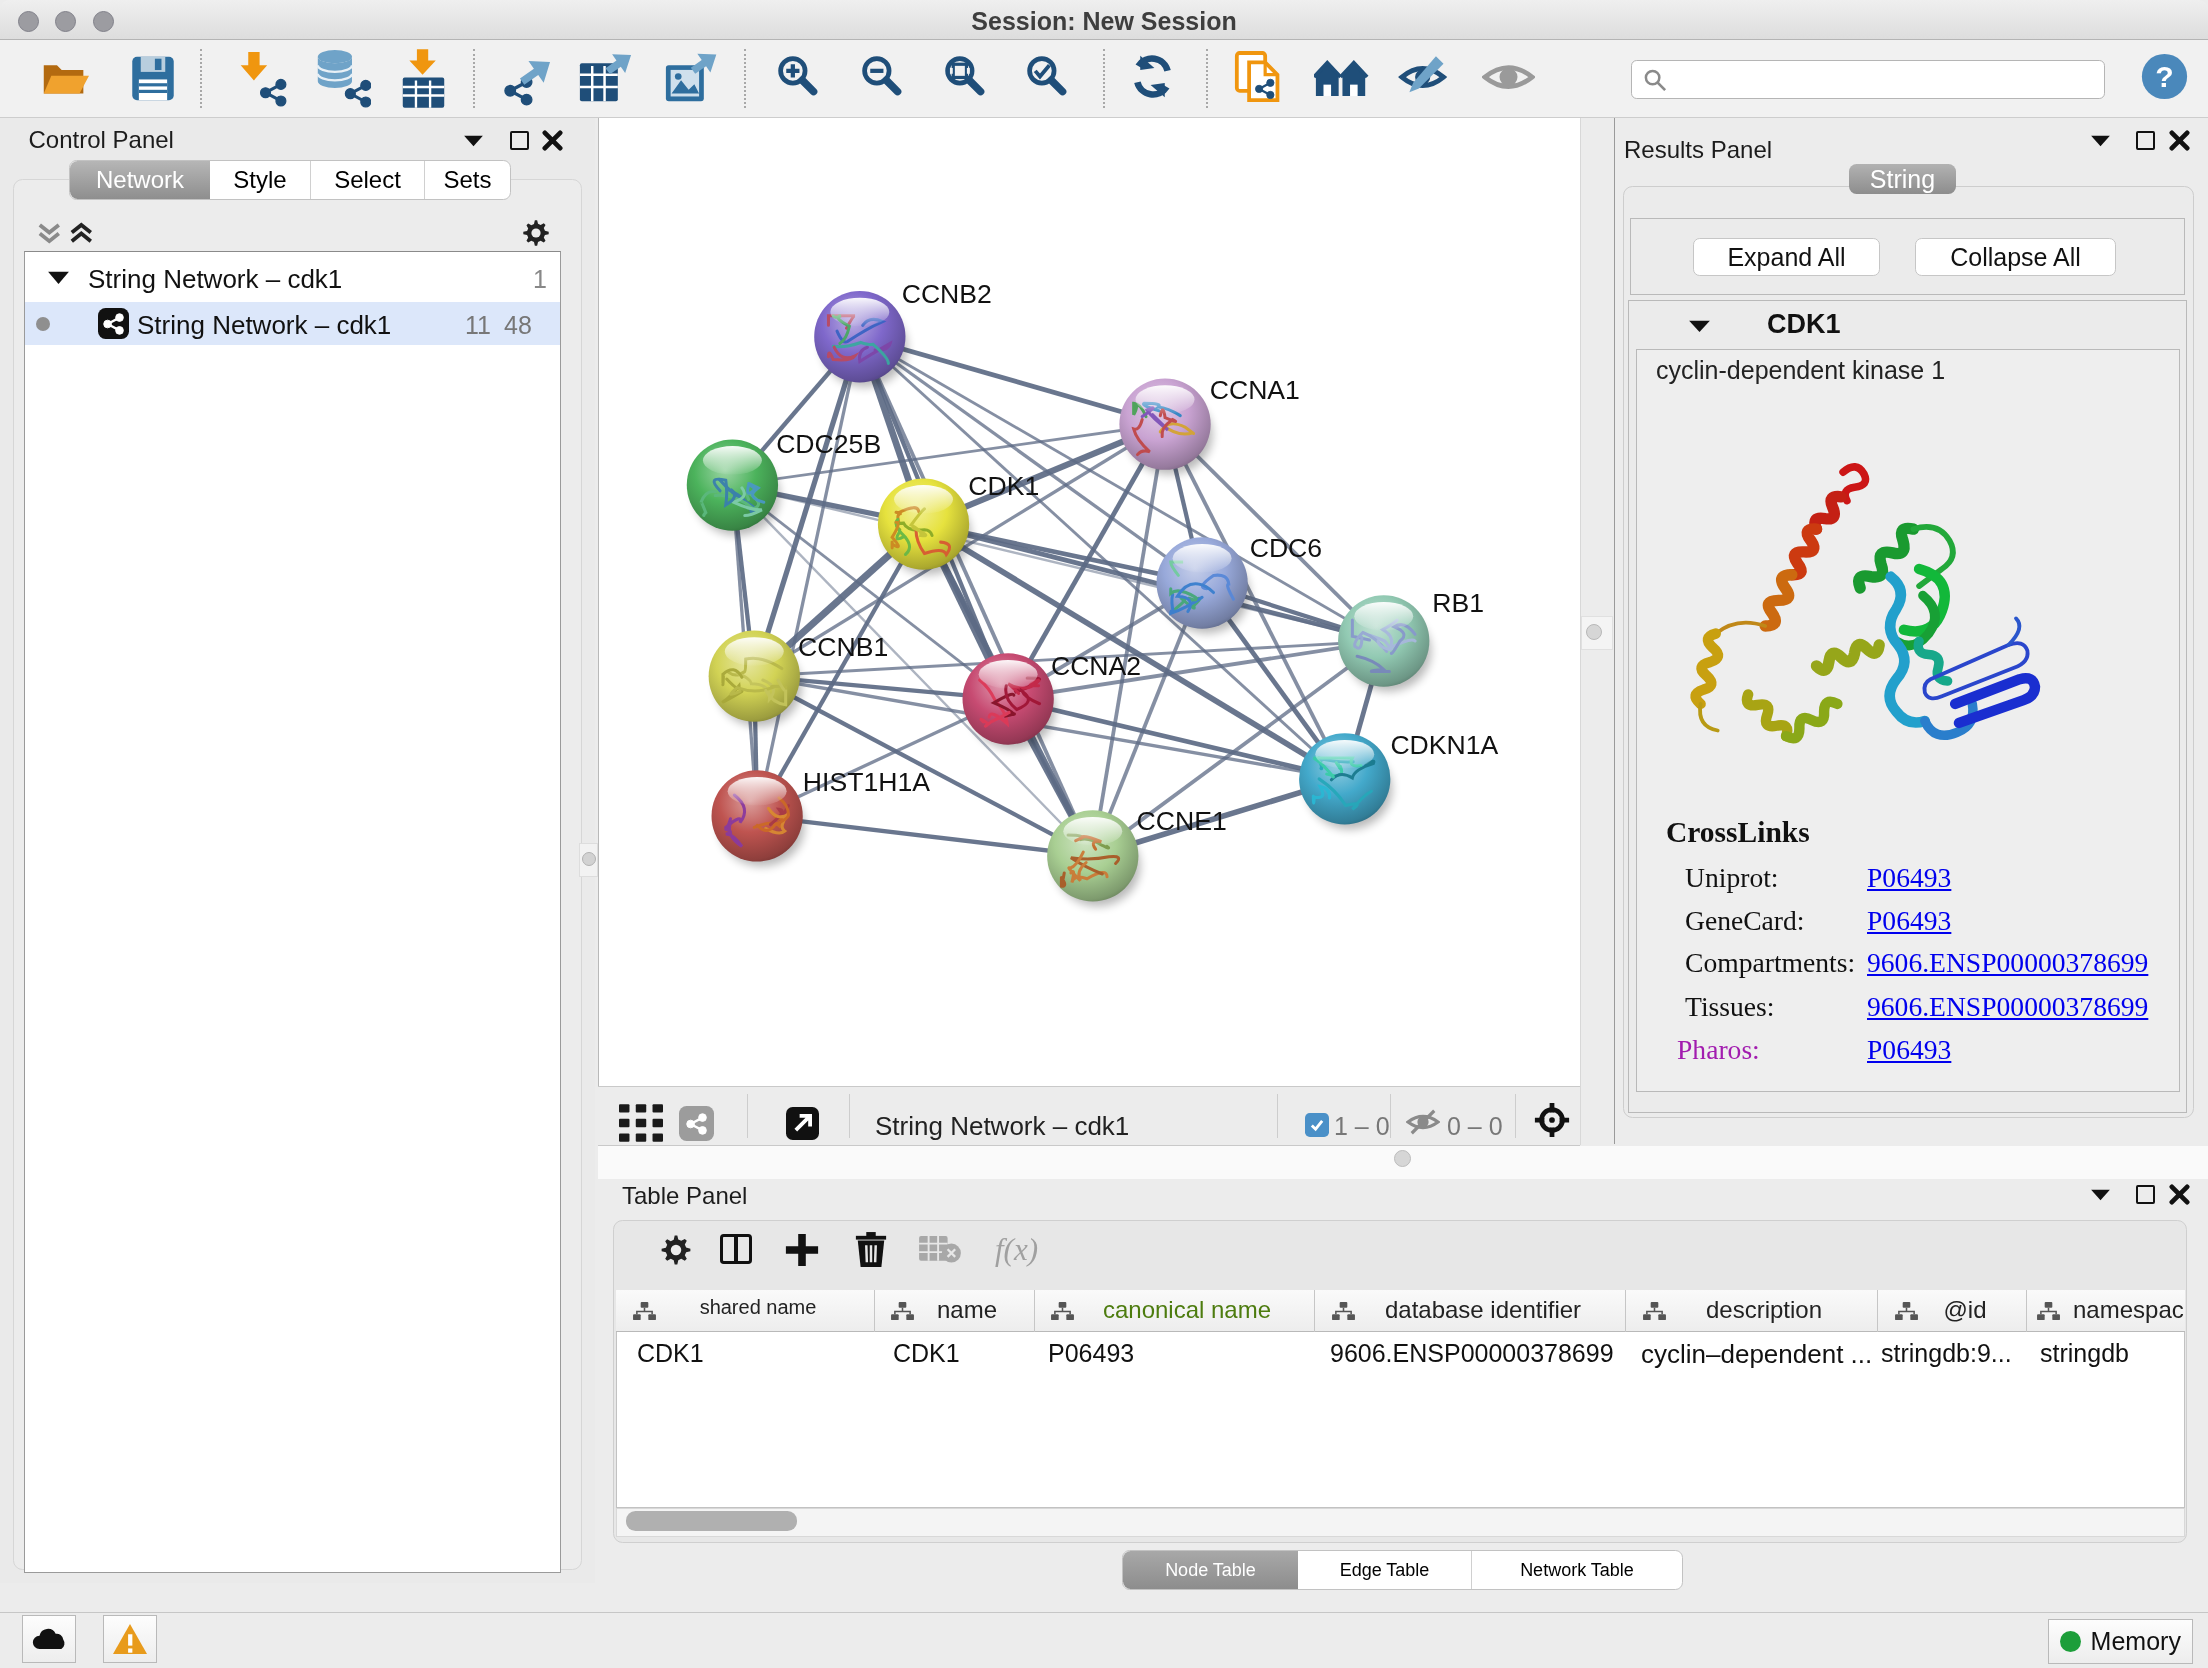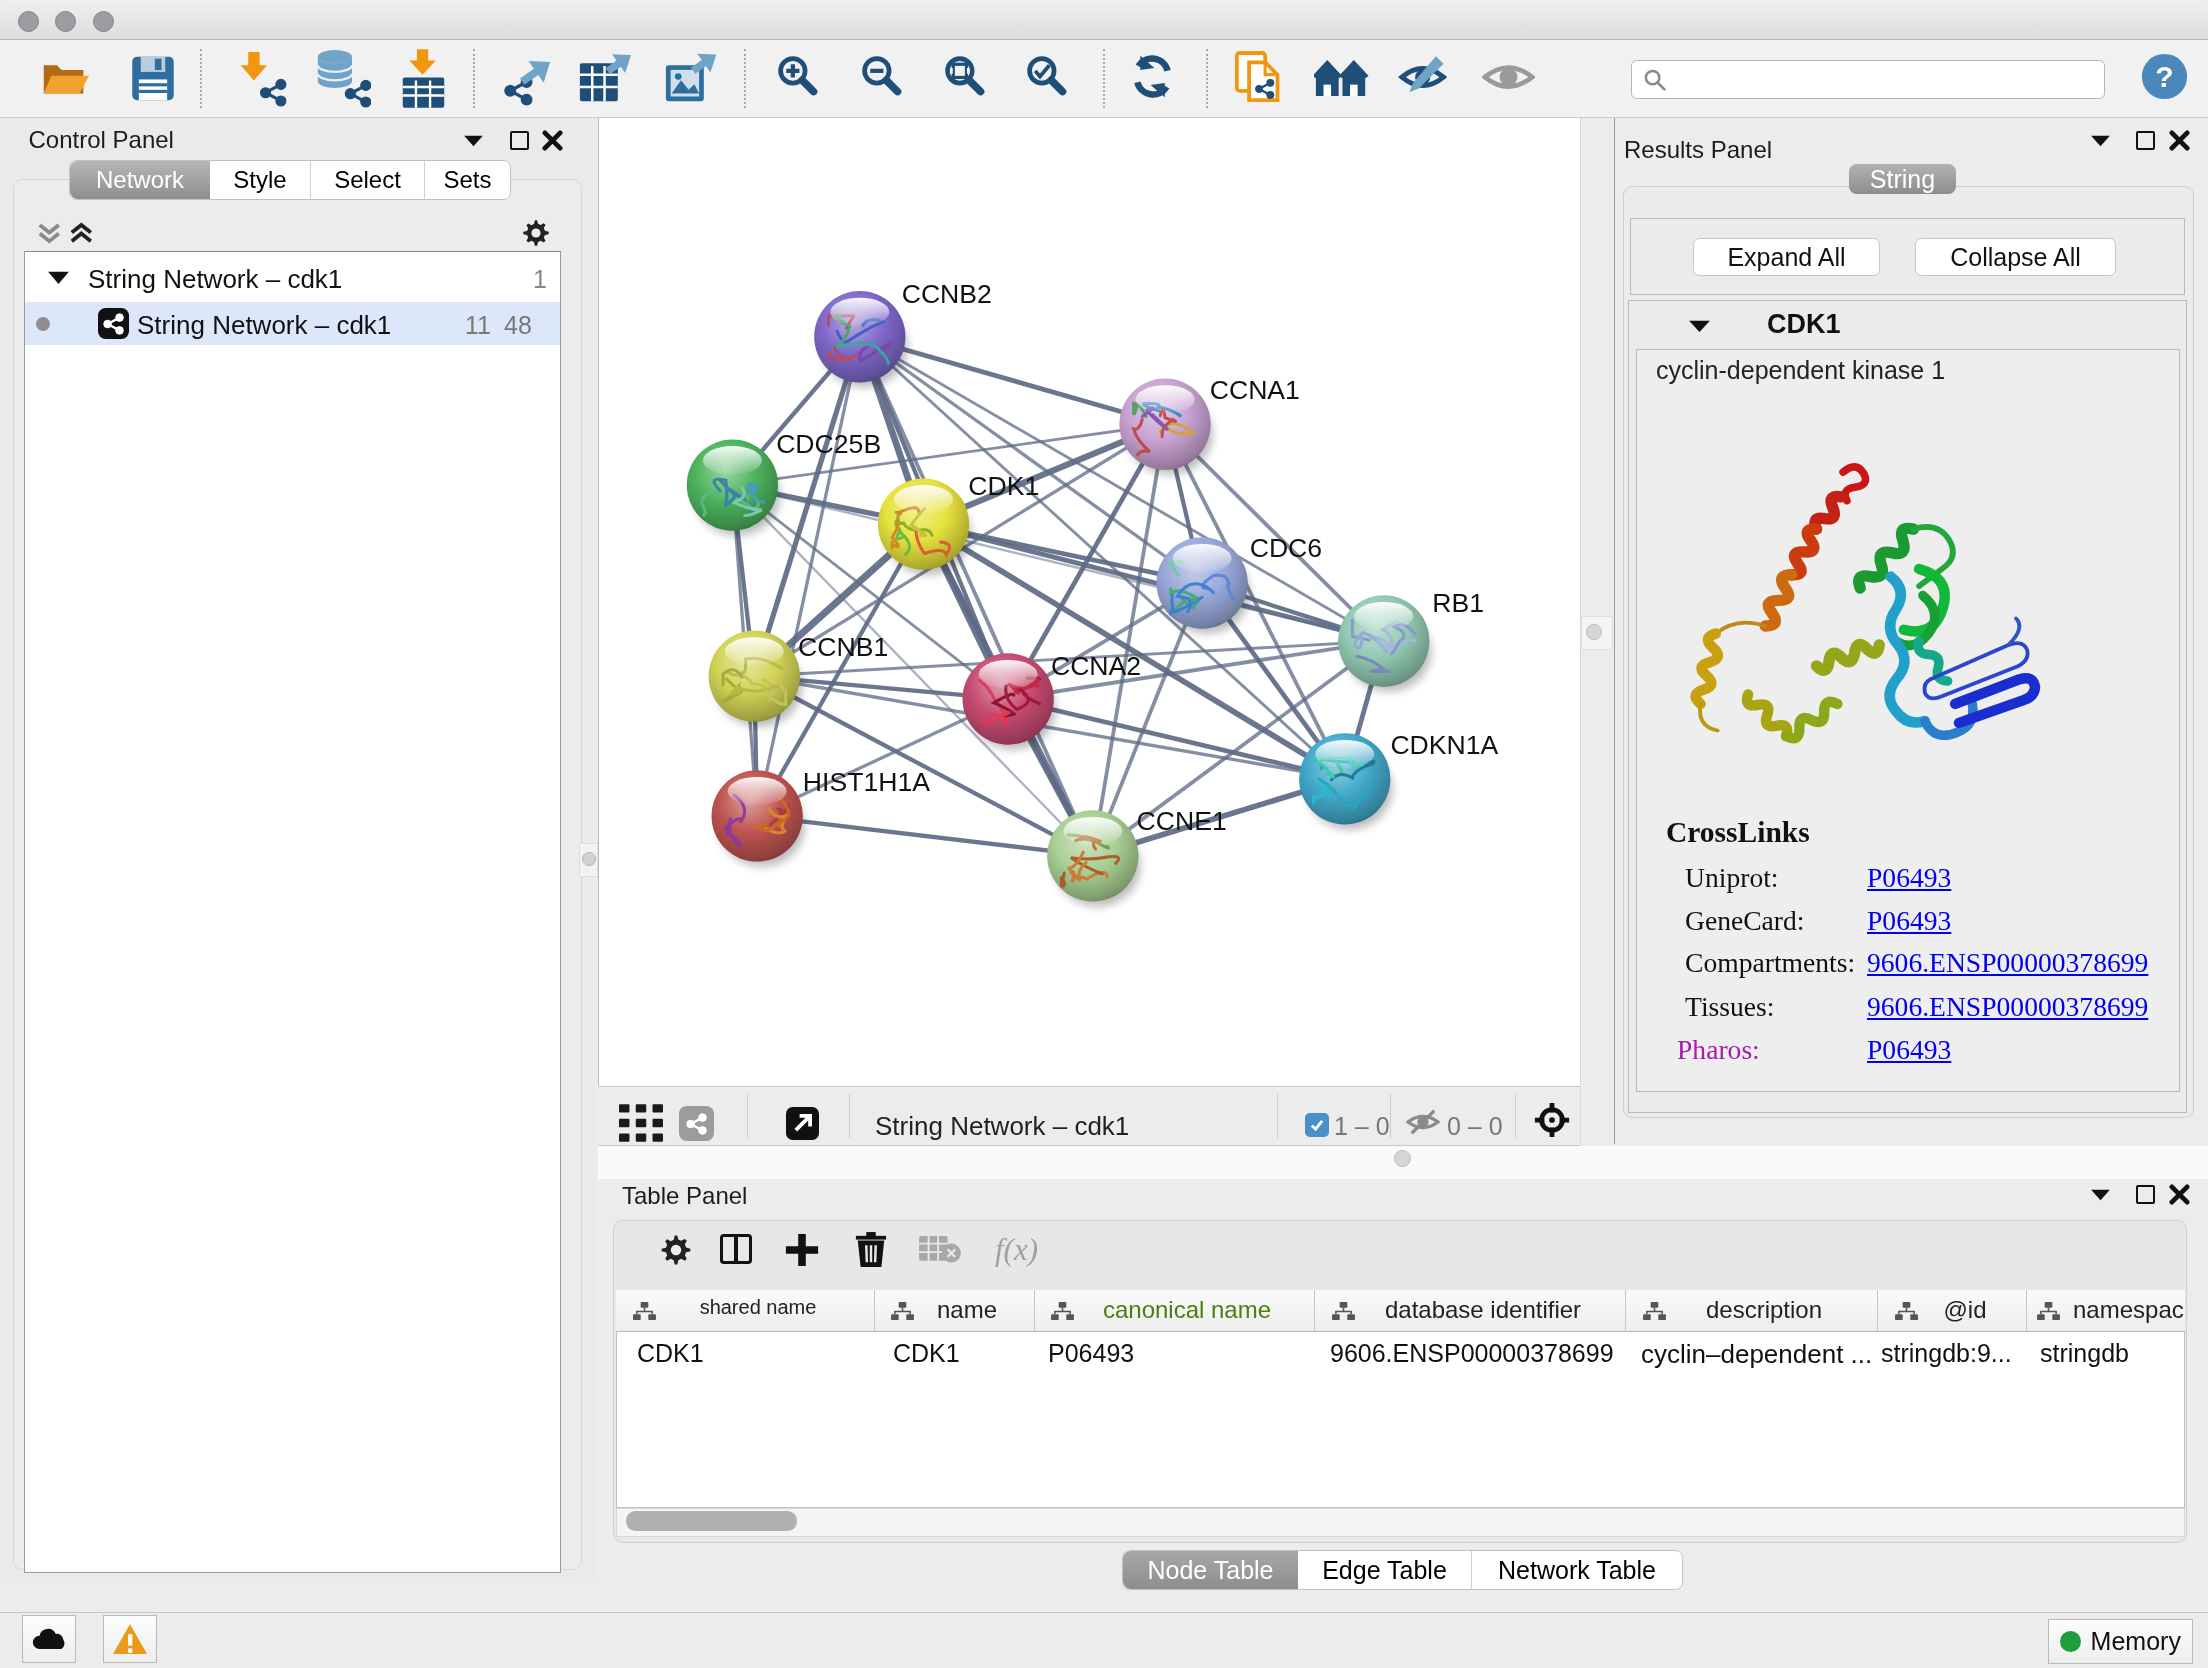--- a/index.html
+++ b/index.html
@@ -1,17 +1,18 @@
 <!DOCTYPE html>
 <html style="font-size:15px"><head><meta charset="utf-8"><style>*{margin:0;padding:0;box-sizing:border-box}body{font-family:"Liberation Sans",sans-serif;background:#e2e2e2}#win{position:relative;width:2208px;height:1668px;background:#ececec;overflow:hidden}.abs{position:absolute}.panel-title{font-size:24px;color:#1c1c1c}</style></head><body>
 <div id="win">
     <div class="abs" style="left:0;top:0;width:2208px;height:40px;background:linear-gradient(#efefef,#dddddd);border-bottom:1px solid #b4b4b4;border-radius:9.5px 9.5px 0 0"></div>
     <div class="abs" style="left:18px;top:11.4px;width:21px;height:21px;border-radius:50%;background:#9c9ca1;border:1px solid #81818a"></div>
     <div class="abs" style="left:55px;top:11.4px;width:21px;height:21px;border-radius:50%;background:#9c9ca1;border:1px solid #81818a"></div>
     <div class="abs" style="left:93px;top:11.4px;width:21px;height:21px;border-radius:50%;background:#9c9ca1;border:1px solid #81818a"></div>
+    <div class="abs" style="left:0;top:6.7px;width:2208px;text-align:center;font-size:25px;font-weight:700;color:#3e3e3e">Session: New Session</div>
     <div class="abs" style="left:0;top:40px;width:2208px;height:78px;background:#f1f1f1;border-bottom:1.9px solid #cdcdcd"></div>
     <svg style="position:absolute;left:40px;top:54px" width="49" height="49" viewBox="0 0 52 52" xmlns="http://www.w3.org/2000/svg">
       <path d="M4 12 L18 12 L23 17 L46 17 L46 42 L4 42 Z" fill="#b36a10"></path>
       <path d="M4 42 L12 23 L52 23 L42 42 Z" fill="#f0a22e"></path>
     </svg>
     <svg style="position:absolute;left:129px;top:54px" width="48" height="49" viewBox="0 0 50 52" xmlns="http://www.w3.org/2000/svg">
       <rect x="3" y="3" width="44" height="46" rx="5" fill="#2e6e9e"></rect>
       <rect x="12" y="3" width="26" height="16" fill="#b8cede"></rect>
       <rect x="27" y="5" width="7" height="12" fill="#2e6e9e"></rect>
       <rect x="10" y="27" width="30" height="22" fill="#fff"></rect>
@@ -708,21 +709,21 @@
     <div class="abs" style="left:2026px;top:1290px;width:0;height:42px;border-left:1px solid #c6c6c6"></div>
     <div class="abs" style="left:637px;top:1339px;font-size:25px;color:#111">CDK1</div>
     <div class="abs" style="left:893px;top:1339px;font-size:25px;color:#111">CDK1</div>
     <div class="abs" style="left:1048px;top:1339px;font-size:25px;color:#111">P06493</div>
     <div class="abs" style="left:1330px;top:1339px;font-size:25px;color:#111">9606.ENSP00000378699</div>
     <div class="abs" style="left:1641px;top:1339px;font-size:26px;color:#111">cyclin–dependent ...</div>
     <div class="abs" style="left:1881px;top:1339px;font-size:25px;color:#111">stringdb:9...</div>
     <div class="abs" style="left:2040px;top:1339px;font-size:25px;color:#111">stringdb</div>
     <div class="abs" style="left:616px;top:1508px;width:1569px;height:28.5px;background:#f4f4f4;border:1px solid #d8d8d8"></div>
     <div class="abs" style="left:626px;top:1511px;width:171px;height:20px;background:#b0b0b0;border-radius:9.5px"></div>
-    <div class="abs" style="left:1122px;top:1550px;width:561px;height:40px;background:#fff;border:1px solid #c2c2c2;border-radius:7.6px;display:flex;font-size:25px">
+    <div class="abs" style="left:1122px;top:1550px;width:561px;height:40px;background:#fff;border:1px solid #c2c2c2;border-radius:7.6px;display:flex;font-size:18px">
       <div style="width:175px;background:linear-gradient(#a8a8a8,#8d8d8d);color:#fff;border-radius:7.6px 0 0 7.6px;display:flex;align-items:center;justify-content:center">Node Table</div>
       <div style="width:174px;display:flex;align-items:center;justify-content:center;border-right:1px solid #d0d0d0">Edge Table</div>
       <div style="flex:1;display:flex;align-items:center;justify-content:center">Network Table</div>
     </div>
     <div class="abs" style="left:0;top:1612px;width:2208px;height:56px;background:#ececec;border-top:1.9px solid #c6c6c6"></div>
     <div class="abs" style="left:22px;top:1615px;width:54px;height:48px;background:linear-gradient(#fdfdfd,#ededed);border:1px solid #b9b9b9"></div>
     <svg style="position:absolute;left:30px;top:1626px" width="38" height="27" viewBox="0 0 40 28" xmlns="http://www.w3.org/2000/svg">
       <path d="M10 24 a7 7 0 0 1 0 -14 a9 9 0 0 1 17 -2 a7 7 0 0 1 8 6 a7 7 0 0 1 -2 10 Z" fill="#111"></path>
     </svg>
     <div class="abs" style="left:103px;top:1615px;width:54px;height:48px;background:linear-gradient(#fdfdfd,#ededed);border:1px solid #b9b9b9"></div>

